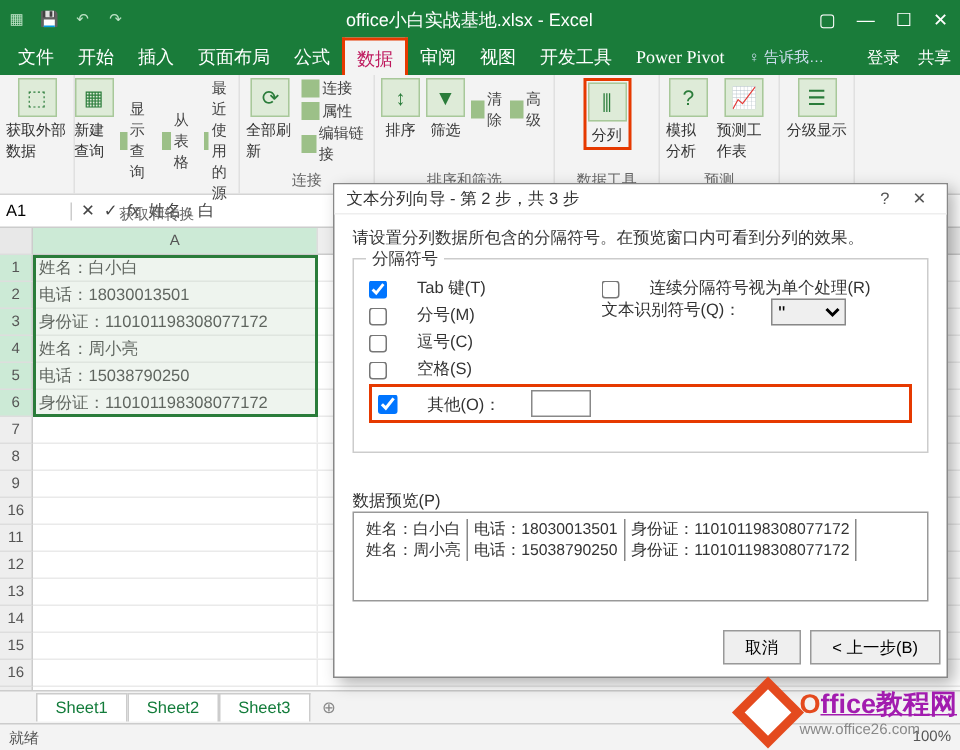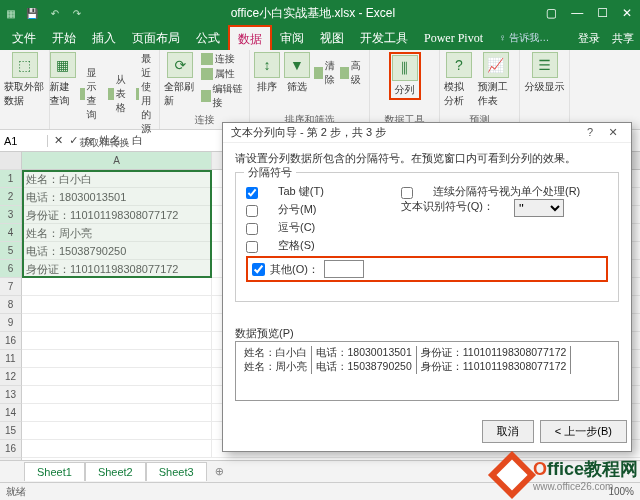--- a/index.html
+++ b/index.html
@@ -55,37 +55,37 @@
 
 .dialog { position: absolute; top: 122px; left: 222px; width: 410px; height: 330px; background: #fff; border: 1px solid #888; box-shadow: 4px 4px 10px rgba(0,0,0,0.3); font-size: 11px; color: #333; }
 .dialog .dtitle { height: 20px; display: flex; align-items: center; padding: 0 8px; background: #fff; border-bottom: 1px solid #eee; }
 .dialog .dtitle .t { flex: 1; }
 .dialog .dtitle .btns span { display: inline-block; width: 20px; text-align: center; color: #555; }
 .dialog .dbody { padding: 8px 12px; }
 .groupbox { border: 1px solid #ccc; padding: 8px 10px; margin: 6px 0; position: relative; }
 .groupbox .glabel { position: absolute; top: -8px; left: 8px; background: #fff; padding: 0 4px; font-size: 11px; }
 .chk { display: flex; align-items: flex-end; gap: 20px; margin: 3px 0; }
 .chk input { width: 12px; height: 12px; }
-.highlight-row { border: 2px solid #e63900; padding: 2px 4px; display: flex; align-items: center; gap: 5px; }
+.highlight-row { border: 2px solid #e63900; padding: 2px 4px; display: flex; align-items: center; gap: 20px; }
 .highlight-row input.txt { width: 40px; height: 18px; border: 1px solid #888; }
 .rside { position: absolute; left: 165px; top: 8px; }
 .rside .chk { margin-bottom: 0; }
 .rside .sel { display: flex; align-items: flex-start; gap: 20px; }
 .rside select { width: 50px; height: 18px; border: 1px solid #888; }
 .preview { border: 1px solid #999; height: 60px; background: #fff; padding: 4px; font-size: 10.5px; }
 .preview .row { display: flex; gap: 0; border-bottom: 0; }
 .preview .col { border-right: 1px solid #888; padding: 0 4px; white-space: nowrap; }
 .dialog .dfoot { position: absolute; bottom: 8px; right: 4px; display: flex; gap: 6px; padding-left: 21px; }
 .dialog .dfoot button { padding: 3px 14px; border: 1px solid #999; background: #efefef; font-size: 11px; }
 
 .watermark { position: absolute; right: 2px; bottom: 8px; display: flex; align-items: center; gap: 4px; font-size: 18px; font-weight: bold; pointer-events:none; }
 .watermark .badge { width: 34px; height: 34px; background: #e44a1e; transform: rotate(45deg); position: relative; }
 .watermark .badge::after { content: ""; position: absolute; inset: 6px; background: #fff; }
 .watermark .txt .o { color: #e44a1e; }
-.watermark .txt .rest { color: #14532d; }
+.watermark .txt .rest { color: #a21caf; text-decoration: underline; }
 .watermark .url { font-size: 10px; color: #888; display: block; font-weight: normal; }
 </style>
 </head>
 <body>
 
 <div class="titlebar">
   <div class="wc">
     <span>▦</span>
     <span>💾</span>
     <span>↶</span>

